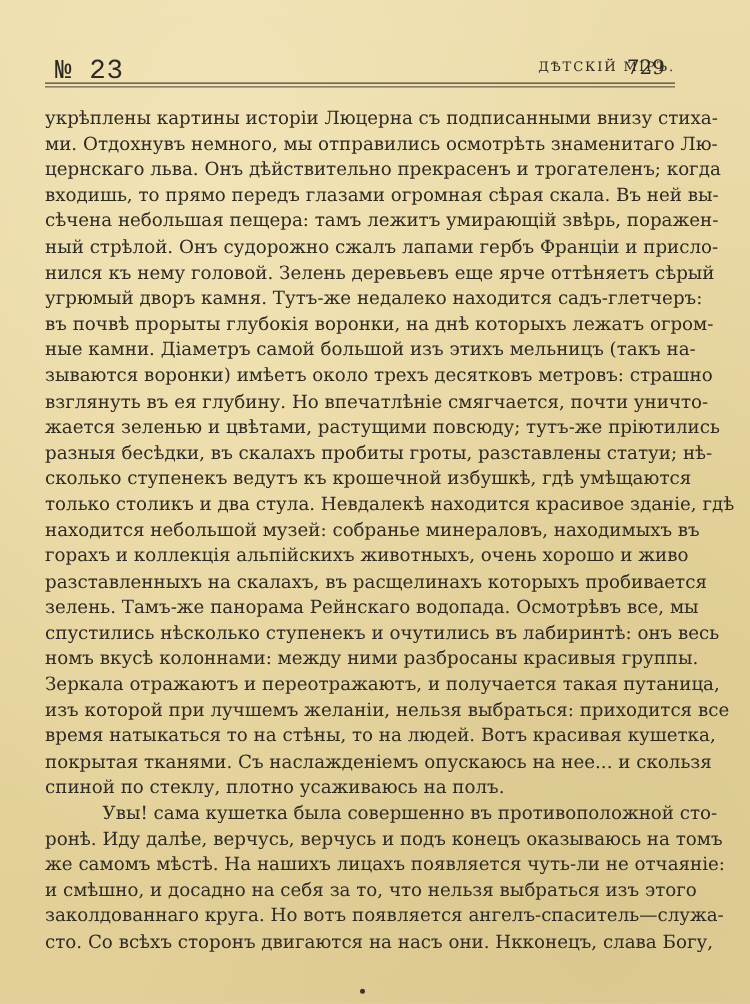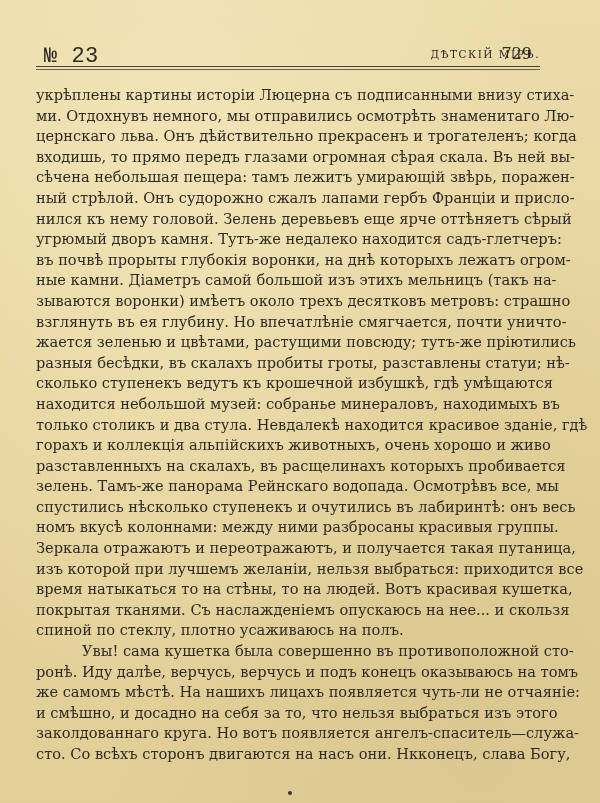--- a/index.html
+++ b/index.html
@@ -60,22 +60,22 @@
   <span class="line">ный стрѣлой. Онъ судорожно сжалъ лапами гербъ Франціи и присло-</span>
   <span class="line">нился къ нему головой. Зелень деревьевъ еще ярче оттѣняетъ сѣрый</span>
   <span class="line">угрюмый дворъ камня. Тутъ-же недалеко находится садъ-глетчеръ:</span>
   <span class="line">въ почвѣ прорыты глубокія воронки, на днѣ которыхъ лежатъ огром-</span>
   <span class="line">ные камни. Діаметръ самой большой изъ этихъ мельницъ (такъ на-</span>
   <span class="line">зываются воронки) имѣетъ около трехъ десятковъ метровъ: страшно</span>
   <span class="line">взглянуть въ ея глубину. Но впечатлѣніе смягчается, почти уничто-</span>
   <span class="line">жается зеленью и цвѣтами, растущими повсюду; тутъ-же пріютились</span>
   <span class="line">разныя бесѣдки, въ скалахъ пробиты гроты, разставлены статуи; нѣ-</span>
   <span class="line">сколько ступенекъ ведутъ къ крошечной избушкѣ, гдѣ умѣщаются</span>
+  <span class="line">только столикъ и два стула. Невдалекѣ находится красивое зданіе, гдѣ</span>
   <span class="line">находится небольшой музей: собранье минераловъ, находимыхъ въ</span>
-  <span class="line">только столикъ и два стула. Невдалекѣ находится красивое зданіе, гдѣ</span>
   <span class="line">горахъ и коллекція альпійскихъ животныхъ, очень хорошо и живо</span>
   <span class="line">разставленныхъ на скалахъ, въ расщелинахъ которыхъ пробивается</span>
   <span class="line">зелень. Тамъ-же панорама Рейнскаго водопада. Осмотрѣвъ все, мы</span>
   <span class="line">спустились нѣсколько ступенекъ и очутились въ лабиринтѣ: онъ весь</span>
   <span class="line">номъ вкусѣ колоннами: между ними разбросаны красивыя группы.</span>
   <span class="line">Зеркала отражаютъ и переотражаютъ, и получается такая путаница,</span>
   <span class="line">изъ которой при лучшемъ желаніи, нельзя выбраться: приходится все</span>
   <span class="line">время натыкаться то на стѣны, то на людей. Вотъ красивая кушетка,</span>
   <span class="line">покрытая тканями. Съ наслажденіемъ опускаюсь на нее... и скользя</span>
   <span class="line last">спиной по стеклу, плотно усаживаюсь на полъ.</span>

